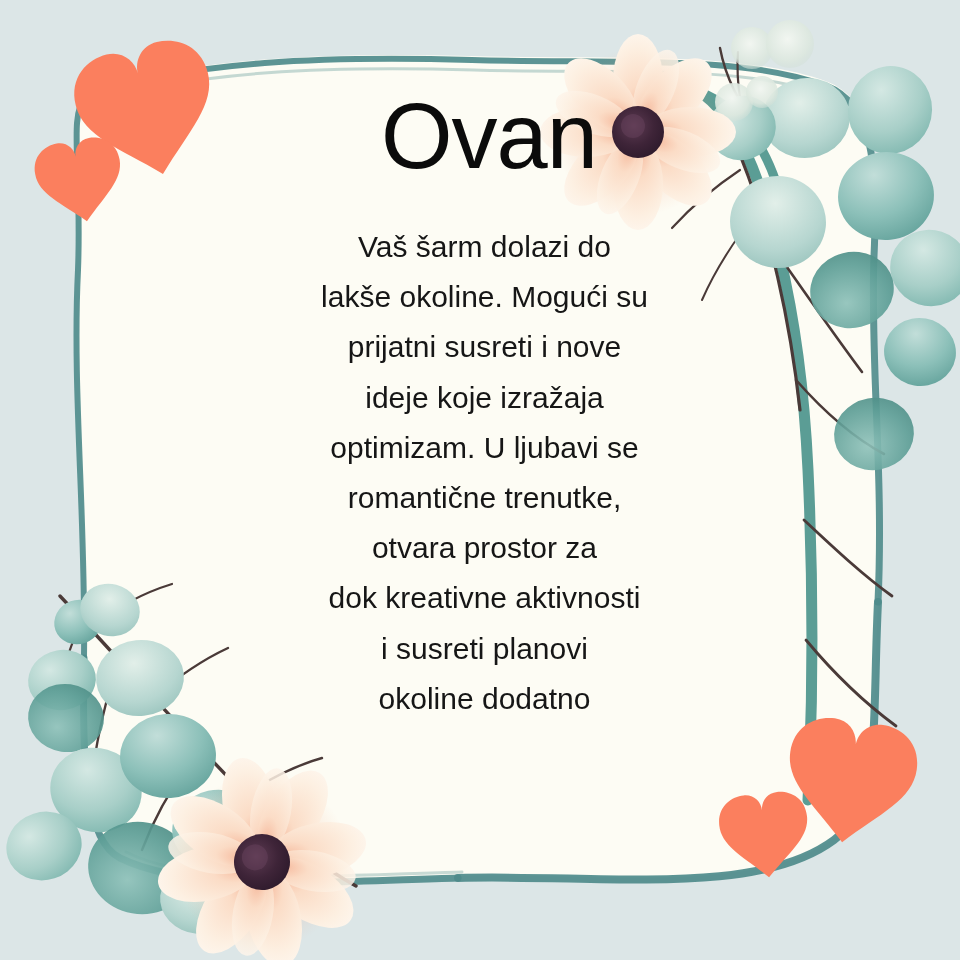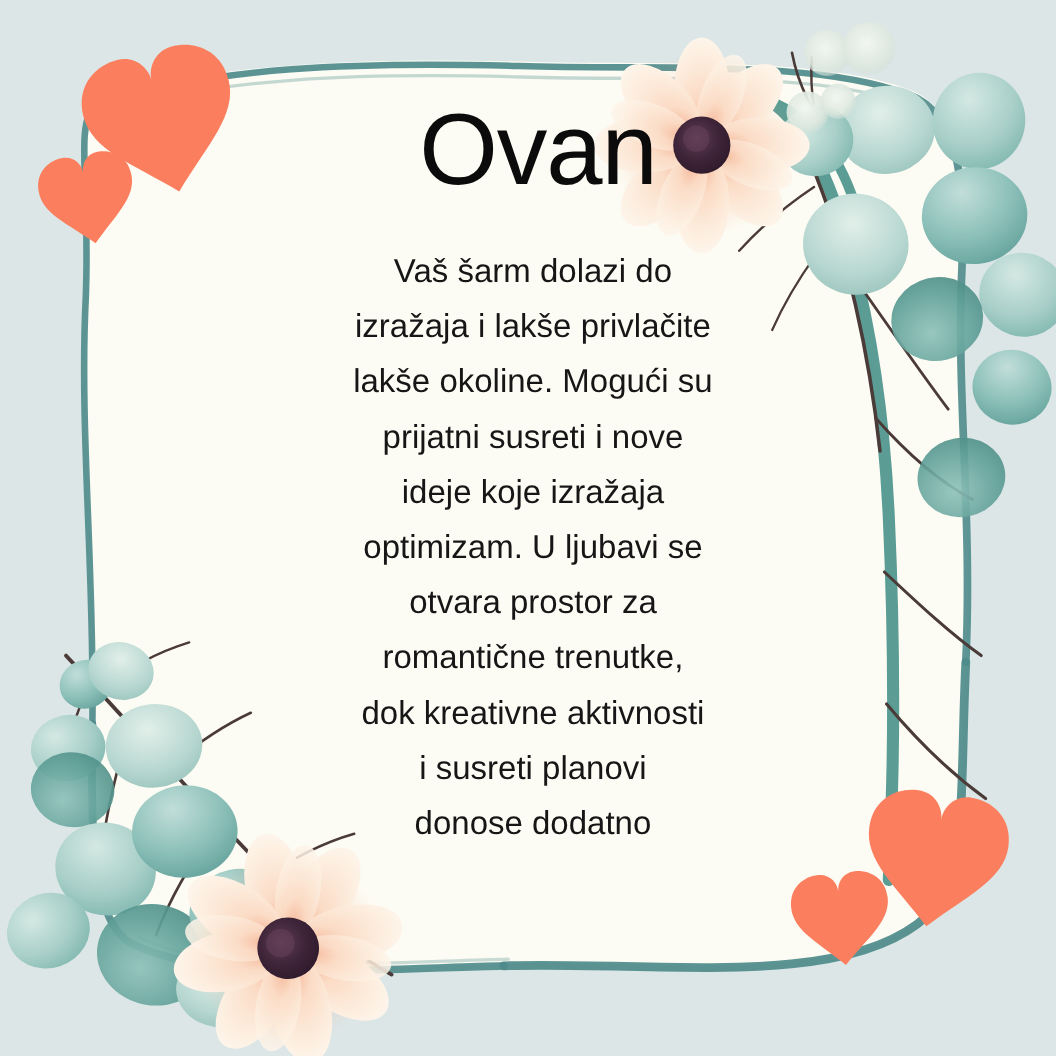--- a/index.html
+++ b/index.html
@@ -246,26 +246,25 @@
                C-6,-52 0,-44 0,-36 C0,-44 6,-52 16,-52 C28,-52 42,-44 42,-26
                C42,-6 22,6 0,28 Z" fill="#fb7f5e"></path>
     </g>
   </svg>
 
   <div class="text-area">
     <div class="title">Ovan</div>
 
     <div class="body-text">
       <span class="ln">Vaš šarm dolazi do</span>
-      <span class="ln">izražaja i lakše privlačite</span>
       <span class="ln">lakše okoline. Mogući su</span>
       <span class="ln">prijatni susreti i nove</span>
       <span class="ln">ideje koje izražaja</span>
       <span class="ln">optimizam. U ljubavi se</span>
+      <span class="ln">romantične trenutke,</span>
       <span class="ln">otvara prostor za</span>
-      <span class="ln">romantične trenutke,</span>
       <span class="ln">dok kreativne aktivnosti</span>
       <span class="ln">i susreti planovi</span>
-      <span class="ln">donose dodatno</span>
+      <span class="ln">okoline dodatno</span>
     </div>
   </div>
 
 </div>
 
 </body></html>

